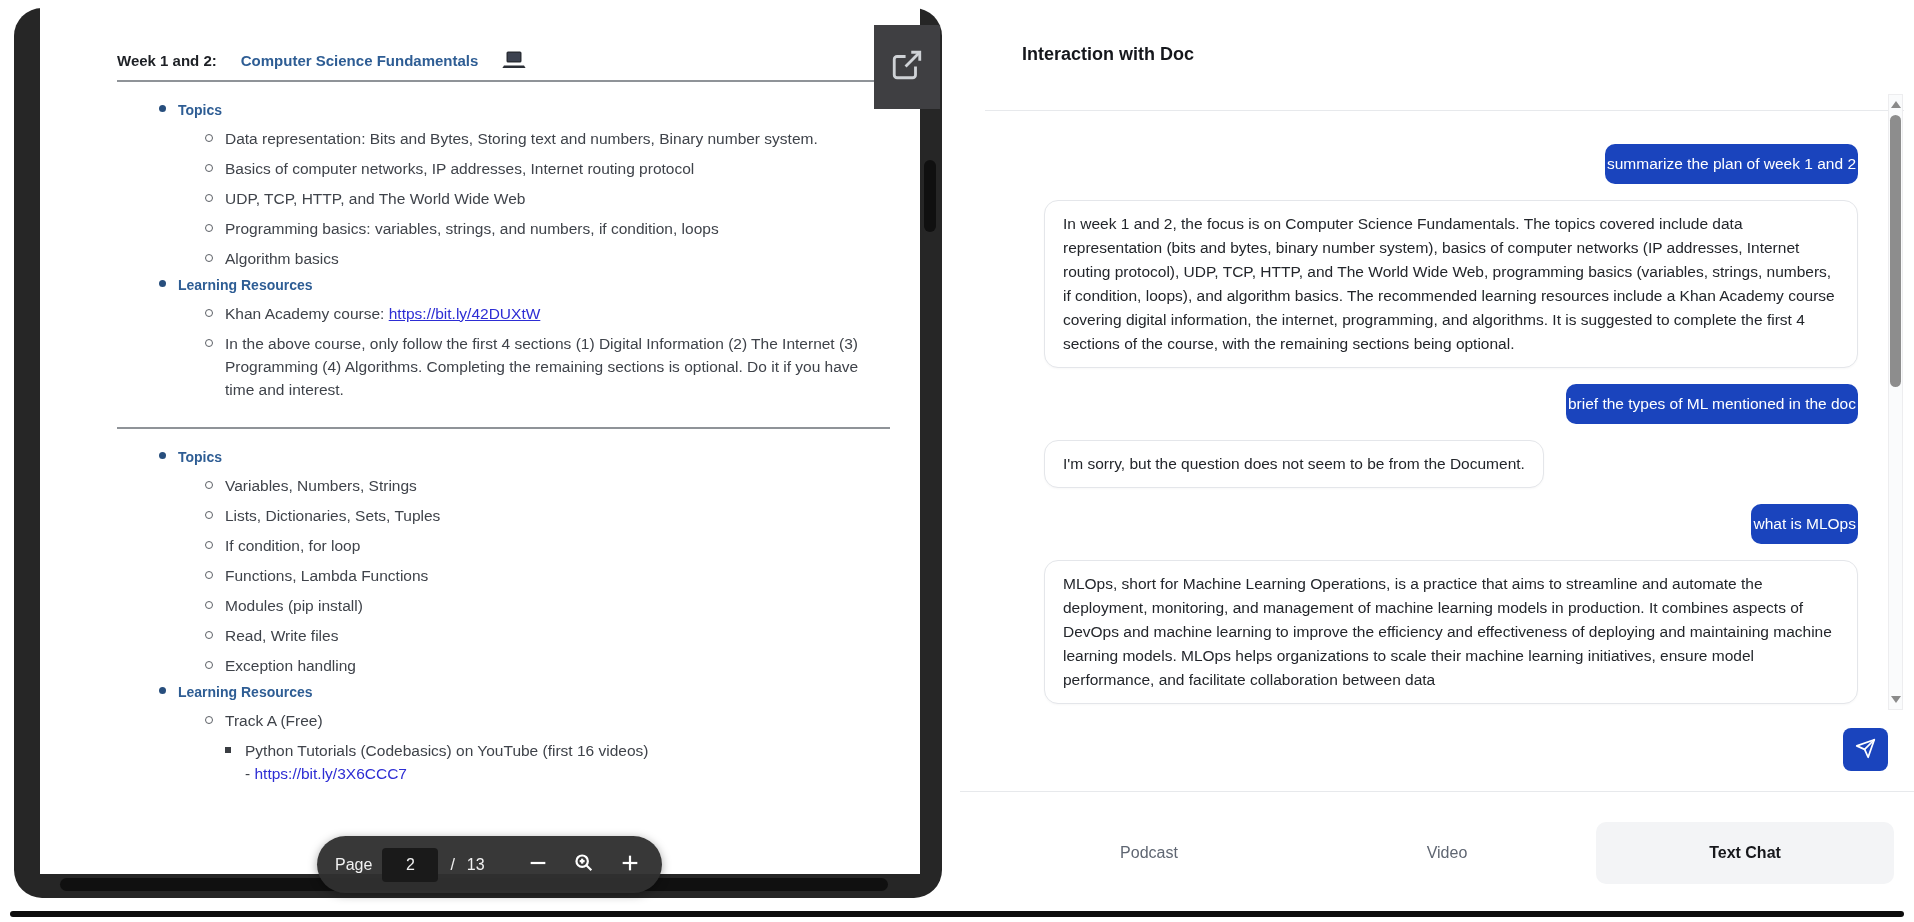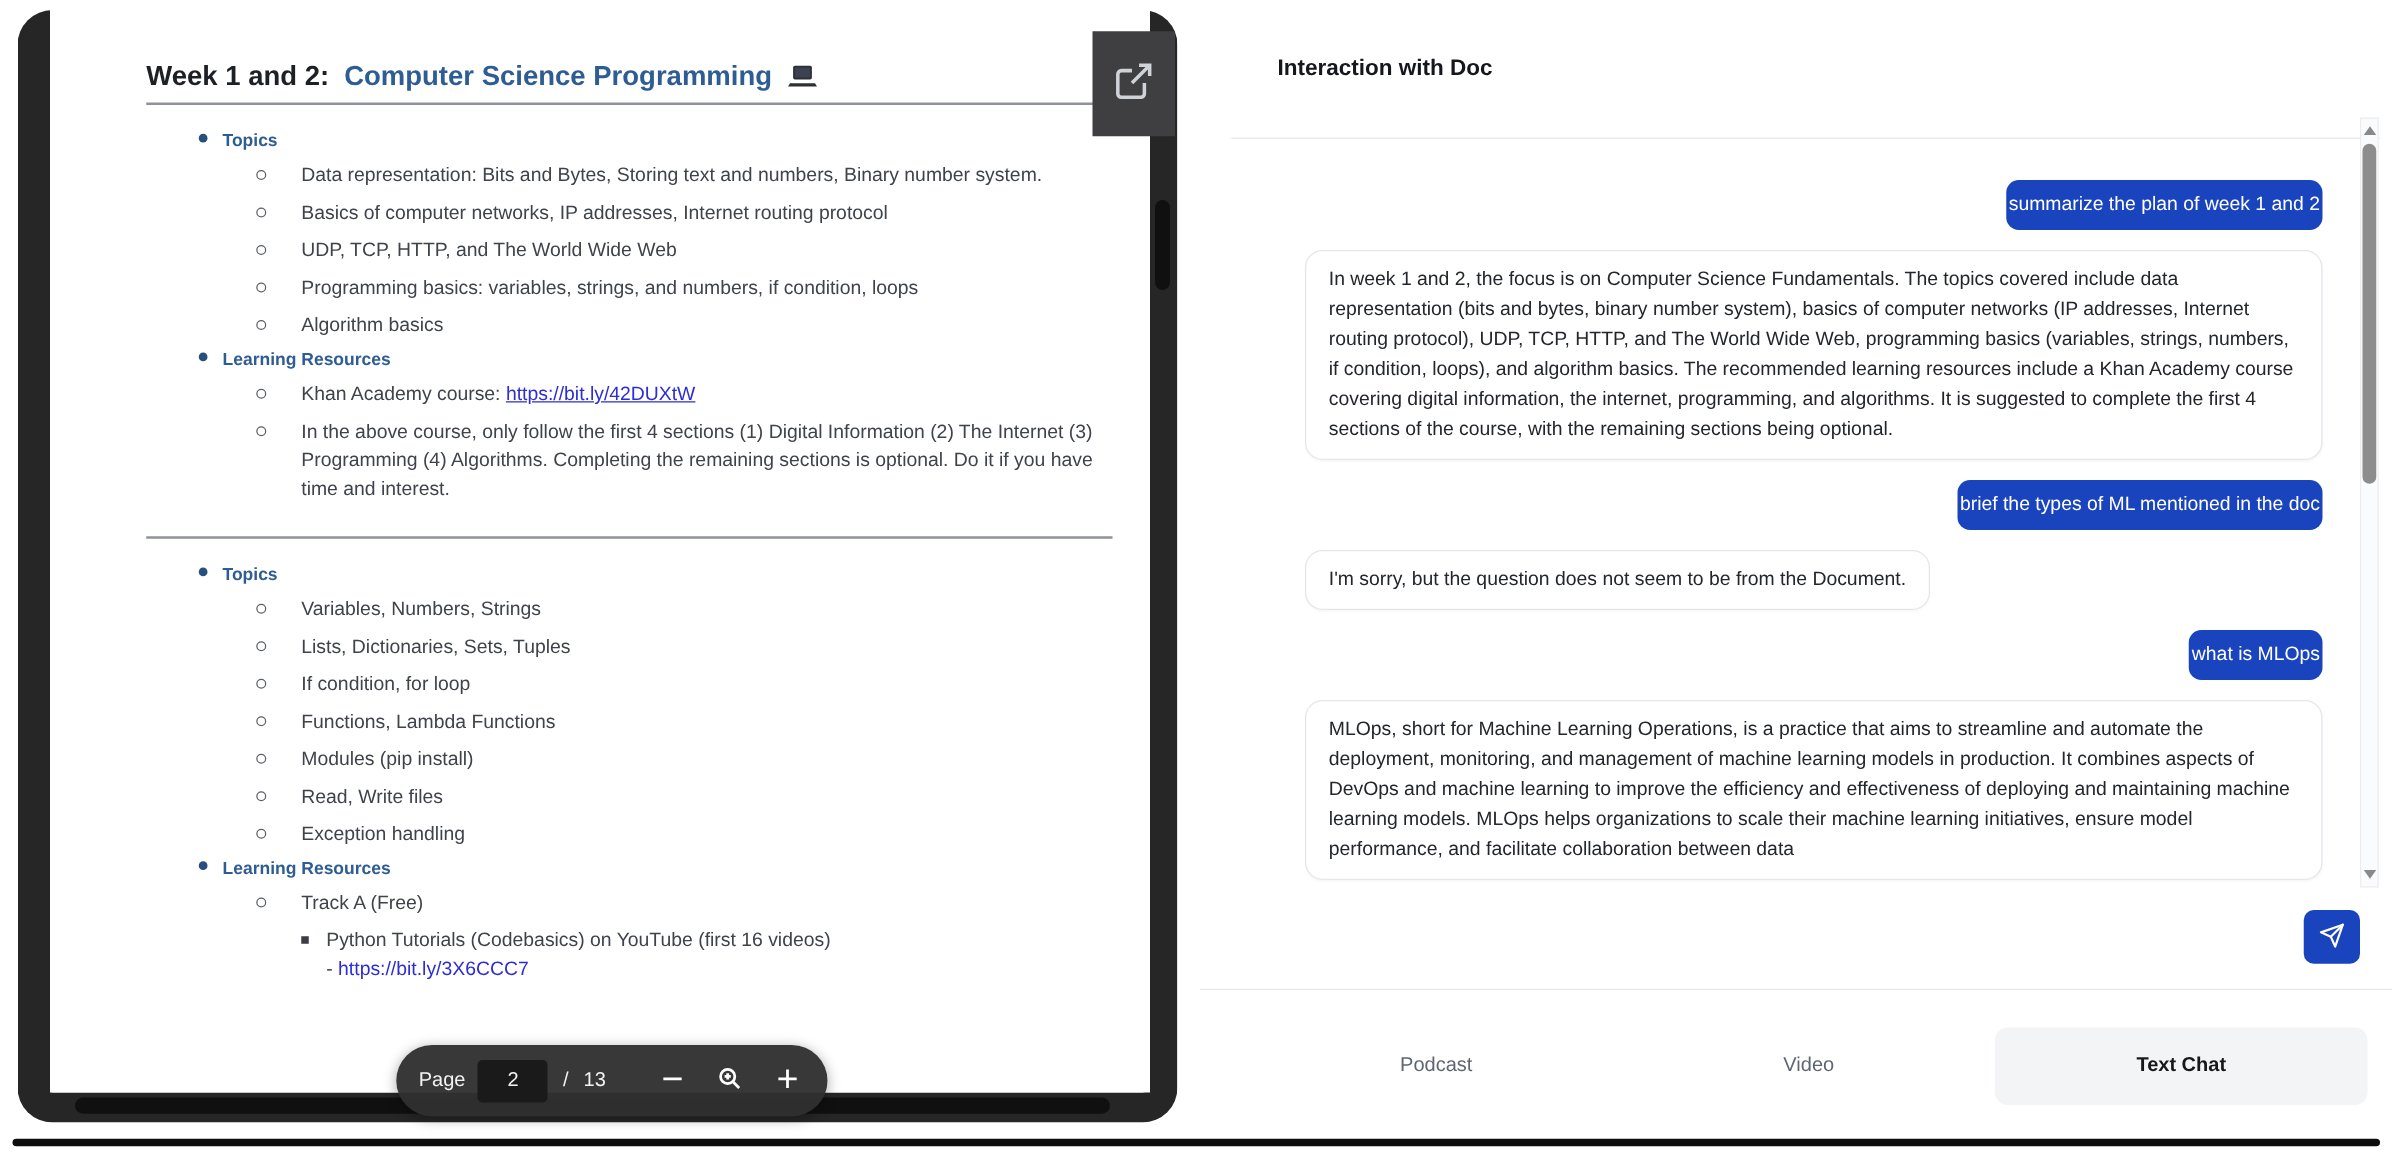--- a/index.html
+++ b/index.html
@@ -17,32 +17,32 @@
     background:#101010; border-radius:6px; z-index:5; }
   .h-thumb { position:absolute; left:60px; top:878px; width:828px; height:13px;
     background:#101010; border-radius:7px; z-index:5; }
   .ext-btn { position:absolute; left:874px; top:25px; width:66px; height:84px;
     background:#3f3f42; z-index:6; display:flex; align-items:center; justify-content:center;
     cursor:pointer; }
   .ext-btn svg { width:34px; height:34px; stroke:#cfd2d6; fill:none; stroke-width:2; }
 
   
   .doc-section { margin-bottom:26px; }
-  .doc-h1 { font-size:22px; font-weight:700; color:#1d2025; margin-bottom:8px;
-    display:flex; align-items:center; gap:12px; }
+  .doc-h1 { font-size:15px; font-weight:700; color:#1d2025; margin-bottom:8px;
+    display:flex; align-items:center; gap:24px; }
   .h-title { color:#2e5d94; }
   .h-emoji svg { width:24px; height:24px; display:block; }
   .doc-hr { border-top:2px solid #8f9398; margin:0 0 20px 0; width:100%; }
   ul.lvl1 { list-style:none; }
   .group { margin-bottom:4px; }
   .group-row { display:flex; align-items:baseline; gap:12px; margin:2px 0 9px 42px; }
   .b1 { width:7px; height:7px; border-radius:50%; background:#274e7d; position:relative; top:-3px; flex:none; }
   .group-header { font-size:14px; font-weight:700; color:#2e5d94; }
   ul.lvl2 { list-style:none; margin-left:88px; }
-  ul.lvl2 > li { display:flex; gap:28px; margin-bottom:7px; }
+  ul.lvl2 > li { display:flex; gap:12px; margin-bottom:7px; }
   .ring { width:8px; height:8px; border:1.5px solid #5c6066; border-radius:50%;
     flex:none; margin-top:7px; }
   .item-body { font-size:15.5px; color:#3f434a; line-height:23px; max-width:655px; }
   .doc-link { color:#2d2dd4; cursor:pointer; text-decoration:none; }
   .doc-link.u { text-decoration:underline; }
   ul.lvl3 { list-style:none; margin-top:7px; }
   ul.lvl3 > li { display:flex; gap:14px; }
   .sq { width:6px; height:6px; background:#3a3d42; flex:none; margin-top:8px; }
   .line2 { line-height:23px; }
 
@@ -111,21 +111,21 @@
 <body>
 
 <div id="screen">
 
   <div class="pdf-frame">
     <div class="pdf-page">
       <div id="doc-root">
           <div class="doc-section">
             <div class="doc-h1">
               <span class="h-prefix">Week 1 and 2: </span>
-              <span class="h-title">Computer Science Programming</span>
+              <span class="h-title">Computer Science Fundamentals</span>
               <span class="h-emoji">
                 <svg viewBox="0 0 24 24">
                   <rect x="4.5" y="3.5" width="15" height="11" rx="1.5" fill="#2b2f36"></rect>
                   <rect x="6" y="5" width="12" height="8" fill="#3c4250"></rect>
                   <path d="M2 17.5h20l1.6 2.6H.4z" fill="#2b2f36"></path>
                 </svg>
               </span>
             </div>
             <div class="doc-hr"></div>
             <ul class="lvl1">

